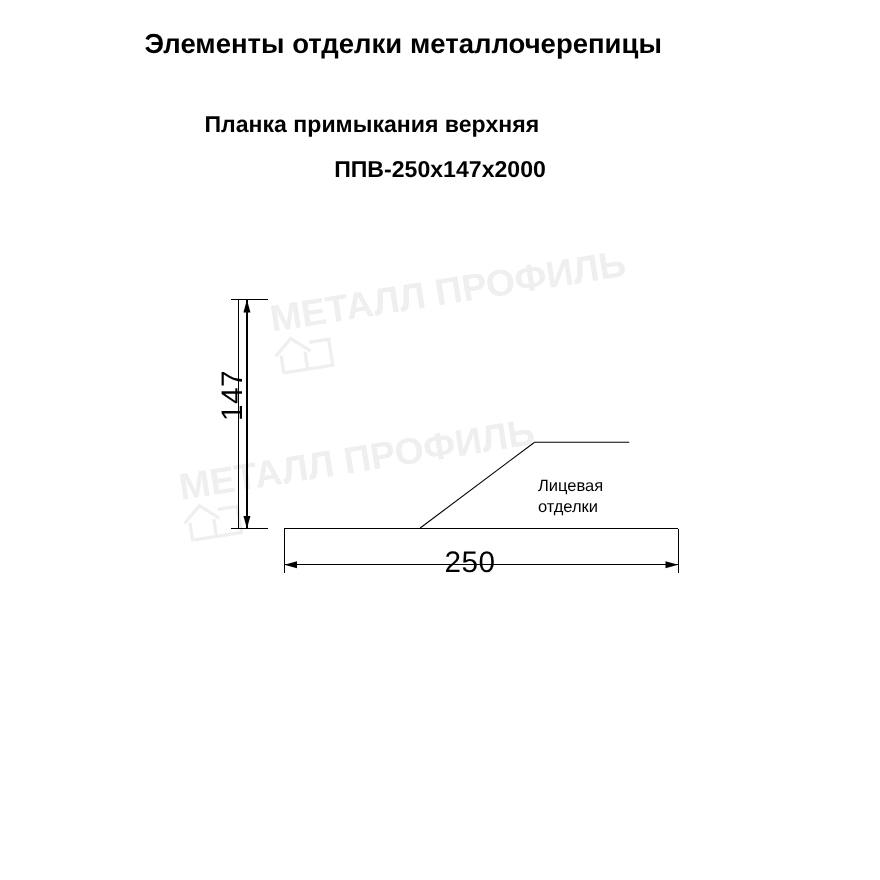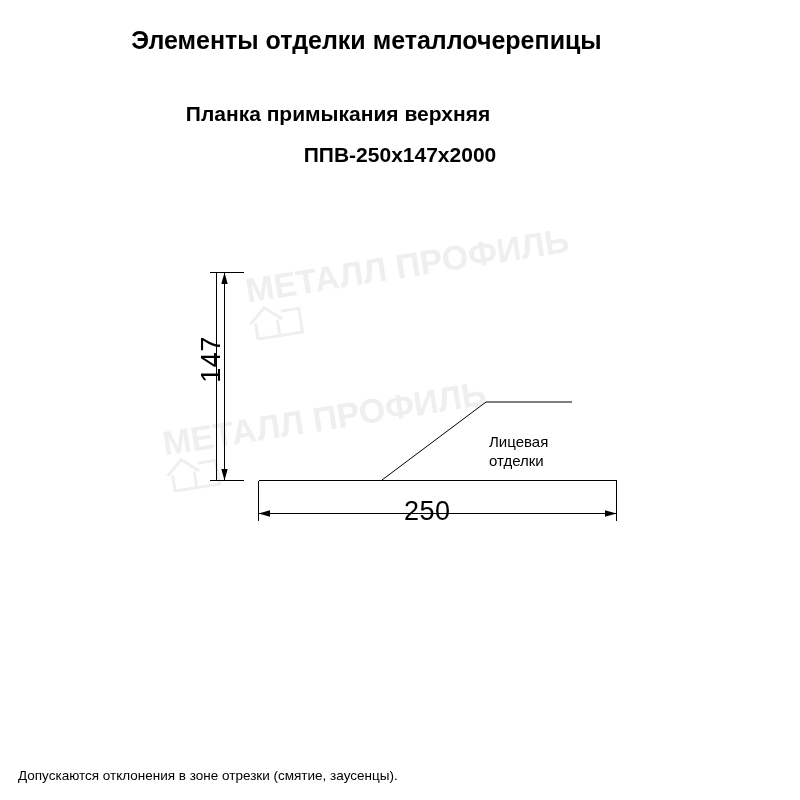--- a/index.html
+++ b/index.html
@@ -200,16 +200,15 @@
 
   <div class="dim-147">147</div>
   <div class="dim-250">250</div>
 
   <div class="leader-label">
     <div>Лицевая</div>
     <div>отделки</div>
   </div>
 
   <div class="footer">
-    <div>Допускаются отклонения в зоне отрезки (смятие, заусенцы).</div>
   </div>
 
 </div>
 
 </body></html>

